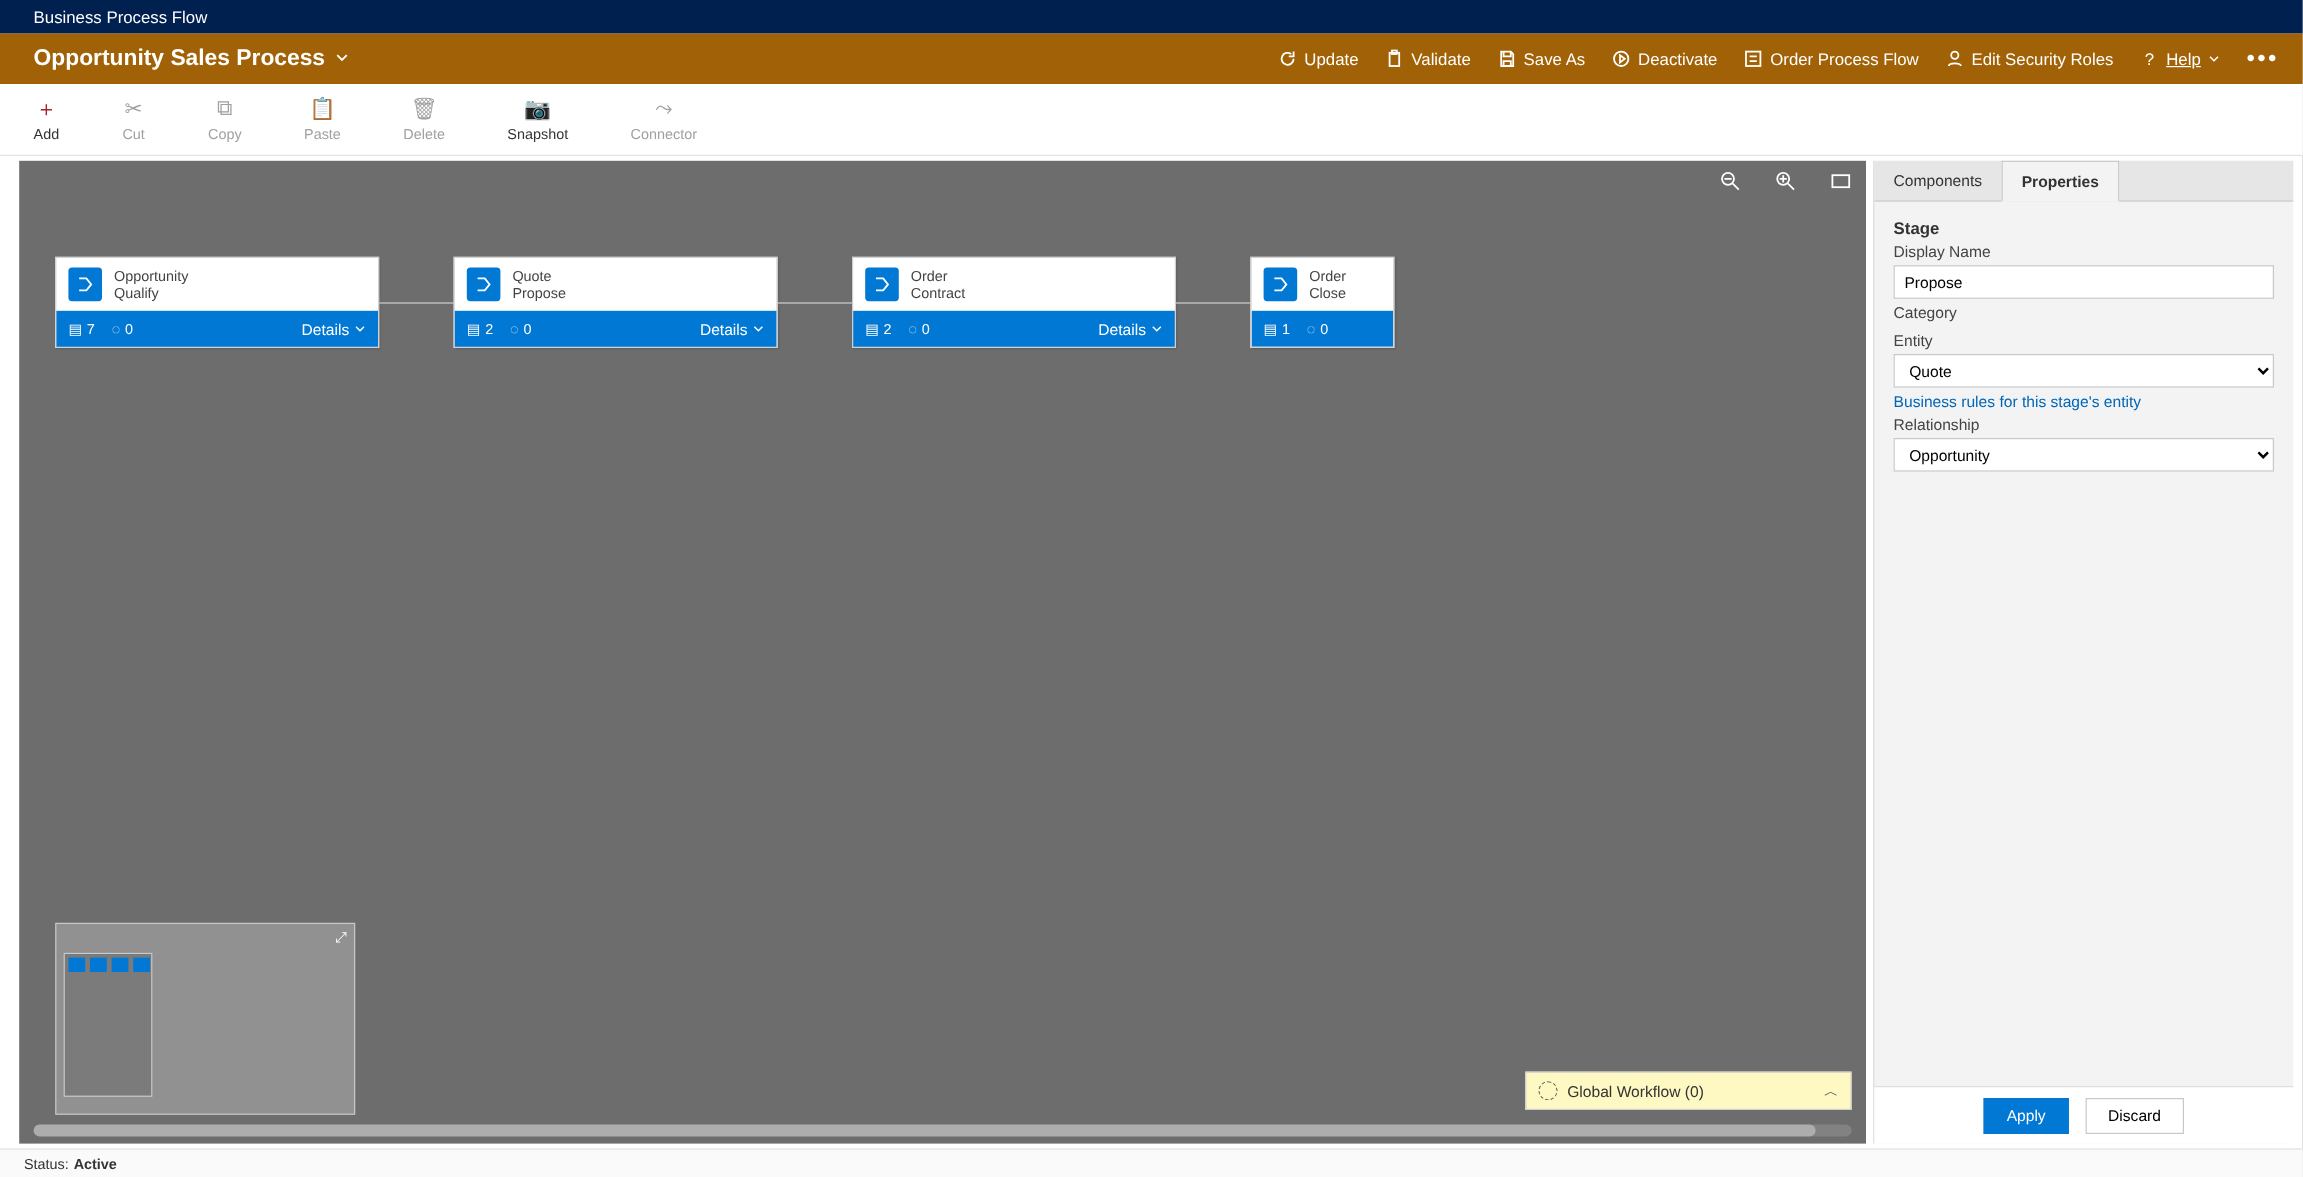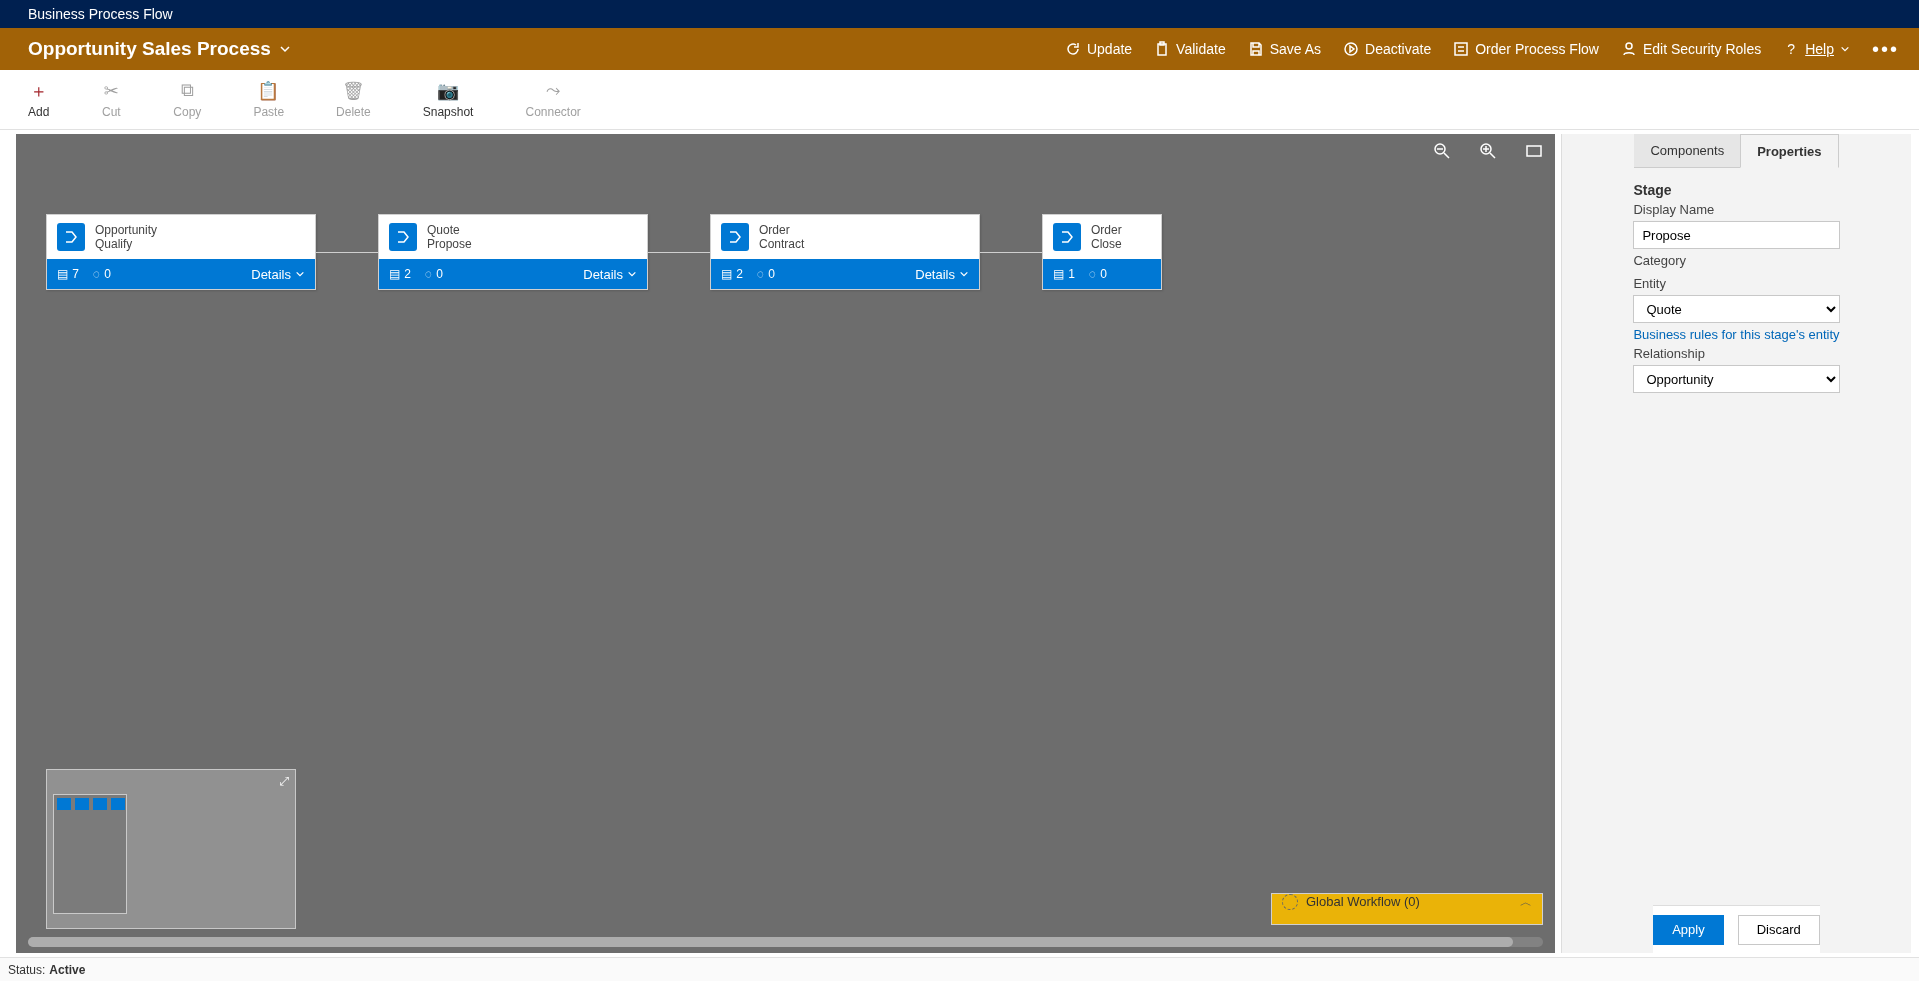--- a/index.html
+++ b/index.html
@@ -45,41 +45,41 @@
 .connector-line { width: 62px; height: 1px; background: #cfcfcf; }
 
 
 .minimap { position: absolute; left: 30px; bottom: 24px; width: 250px; height: 160px; background: rgba(255,255,255,.25); border: 1px solid rgba(255,255,255,.5); }
 .minimap .expand { position: absolute; top: 4px; right: 6px; color: #fff; font-size: 12px; cursor: pointer; }
 .minimap .mm-view { position: absolute; left: 6px; top: 24px; width: 74px; height: 120px; background: rgba(0,0,0,.15); border: 1px solid rgba(255,255,255,.6); }
 .minimap .mm-nodes { position: absolute; left: 10px; top: 28px; display: flex; gap: 4px; }
 .minimap .mm-nodes span { width: 14px; height: 12px; background: #0078d4; display: inline-block; }
 
 
-.globalwf { position: absolute; right: 12px; bottom: 28px; width: 272px; height: 32px; background: #eab308; border: 1px solid #d0d0d0; display: flex; align-items: flex-start; padding: 0 10px; font-size: 13px; color: #333; margin-top: 40px; }
+.globalwf { position: absolute; right: 12px; bottom: 28px; width: 272px; height: 32px; background: #fef9c3; border: 1px solid #d0d0d0; display: flex; align-items: center; padding: 0 10px; font-size: 13px; color: #333; margin-top: 40px; }
 .globalwf .spacer { flex: 1; }
 .globalwf .gwico { margin-right: 8px; width: 16px; height: 16px; border: 1px dashed #666; border-radius: 50%; }
 .globalwf .chev { cursor: pointer; font-size: 12px; color: #555; }
 
 
-.sidepanel { width: 350px; background: #f3f3f3; display: flex; flex-direction: column; border-left: 1px solid #ddd; margin: 4px 8px 4px 0; position: relative; align-items: center; }
+.sidepanel { width: 350px; background: #f3f3f3; display: flex; flex-direction: column; border-left: 1px solid #ddd; margin: 4px 8px 4px 0; position: relative; }
 .tabs { display: flex; height: 34px; background: #e6e6e6; border-bottom: 1px solid #ccc; }
 .tabs .tab { padding: 0 16px; line-height: 34px; font-size: 13px; color: #333; cursor: pointer; }
 .tabs .tab.active { background: #f3f3f3; border: 1px solid #ccc; border-bottom: 1px solid #f3f3f3; margin-bottom: -1px; font-weight: 600; }
 .panelbody { flex: 1; padding: 14px 16px; overflow: auto; display: flex; flex-direction: column; gap: 4px; }
 .panelbody h4 { font-size: 14px; font-weight: 600; color: #333; }
 .field label { display: block; font-size: 13px; color: #444; margin-bottom: 4px; }
 .field input, .field select { width: 100%; height: 28px; border: 1px solid #c8c8c8; padding: 0 8px; font-size: 13px; background: #fff; }
 .linktext { color: #0067b8; font-size: 13px; cursor: pointer; }
 .panelfooter { height: 48px; border-top: 1px solid #ddd; background: #fff; display: flex; align-items: center; justify-content: center; gap: 14px; }
 .panelfooter button { height: 30px; padding: 0 18px; font-size: 13px; cursor: pointer; border: 1px solid #c8c8c8; background: #fff; }
 .panelfooter button.primary { background: #0078d4; color: #fff; border-color: #0078d4; }
 
 
-.statusbar { height: 24px; border-top: 1px solid #e1e1e1; background: #fafafa; display: flex; align-items: center; padding-left: 8px; font-size: 12px; color: #333; }
+.statusbar { height: 24px; border-top: 1px solid #e1e1e1; background: #fafafa; display: flex; align-items: center; padding-left: 20px; font-size: 12px; color: #333; }
 .statusbar b { margin-left: 4px; }
 
 
 .svg-white { fill: none; stroke: #fff; stroke-width: 1.5; }
 
 
 .hscroll { position: absolute; left: 12px; right: 12px; bottom: 6px; height: 10px; background: rgba(255,255,255,.15); border-radius: 5px; }
 .hscroll .thumb { height: 10px; background: rgba(255,255,255,.35); border-radius: 5px; }
 
 </style>

